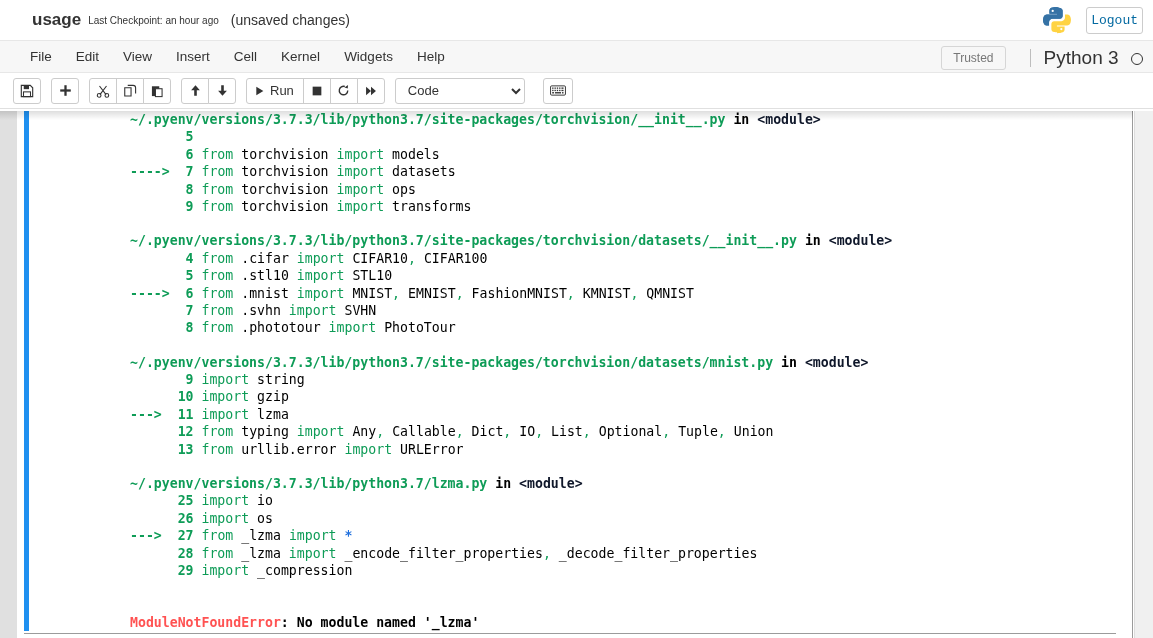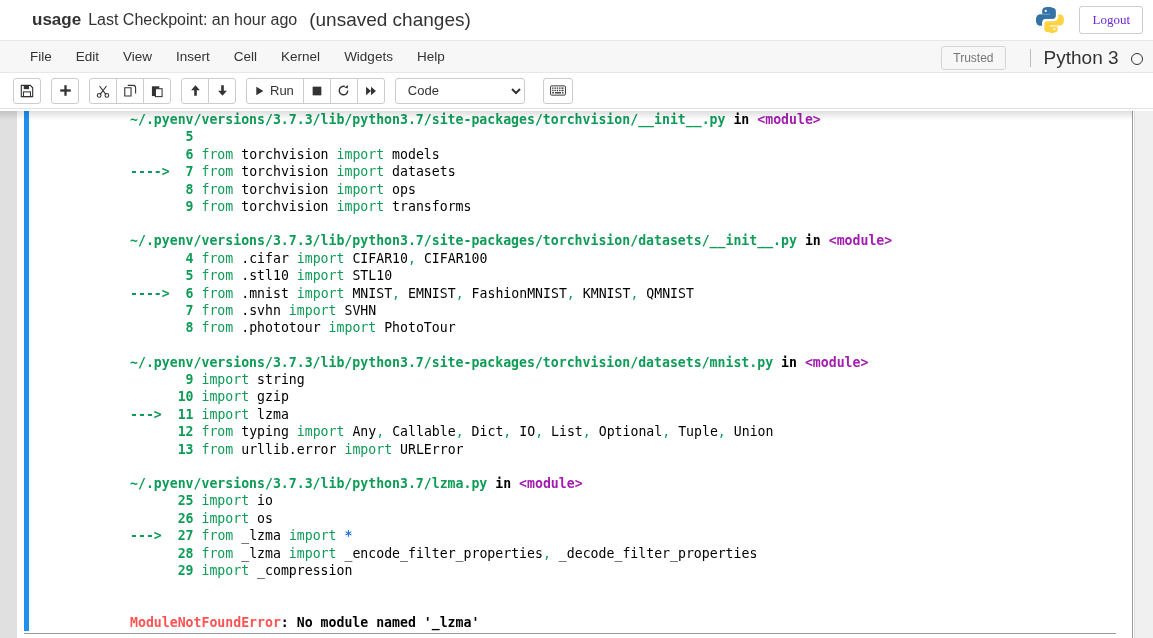--- a/index.html
+++ b/index.html
@@ -33,45 +33,45 @@
     margin-left: 1px;
     margin-top: 2px;
   }
   .nb-name {
     font-size: 17px;
     font-weight: bold;
     color: #333;
     margin-left: 24px;
   }
   .nb-checkpoint {
-    font-size: 16px;
+    font-size: 10px;
     color: #333;
     margin-left: 7px;
   }
   .nb-dirty {
-    font-size: 19px;
+    font-size: 14px;
     color: #333;
     margin-left: 12px;
   }
   .header-right {
     position:absolute;
     right: 10px; top: 0;
     height: 40px;
     display:flex; align-items:center; gap: 14px;
   }
   .py-logo { width: 30px; height: 30px; display:block; }
   .logout-btn {
     border: 1px solid #ccc;
     background: #fff;
-    color: #6d28d9;
+    color: #0369a1;
     font-size: 13px;
-    padding: 5px 12px;
+    padding: 5px 4px;
     border-radius: 3px;
     cursor: pointer;
-    font-family: Liberation Serif, serif;
+    font-family: Liberation Mono, monospace;
   }
 
   
   .menubar {
     position: relative;
     height: 33px;
     background: #f7f7f7;
     border-top: 1px solid #e7e7e7;
     border-bottom: 1px solid #e7e7e7;
     display: flex;
@@ -209,21 +209,21 @@
     font-family: "DejaVu Sans Mono", "Liberation Mono", monospace;
     font-size: 13.2px;
     line-height: 17.4px;
     white-space: pre;
     color: #000;
   }
   .tb-frame { margin-bottom: 17px; }
   .tb-line { height: 17.4px; }
   .tb-path { color: #0e9c57; font-weight: bold; }
   .in-kw { color: #000; font-weight: bold; }
-  .mod-tag { color: #a21caf; font-weight: bold; }
+  .mod-tag { color: #0f172a; font-weight: bold; }
   .arrow { color: #0e9c57; font-weight: bold; }
   .lineno { color: #0e9c57; font-weight: bold; }
   .kw { color: #0e9c57; margin-top: 34px; }
   .ident { color: #000; }
   .comma { color: #0e9c57; }
   .star { color: #1f6fdd; font-weight: bold; }
   .err-name { color: #ff5252; font-weight: bold; }
   .err-msg { color: #000; font-weight: bold; }
   .gap { height: 17.4px; }
 </style>

